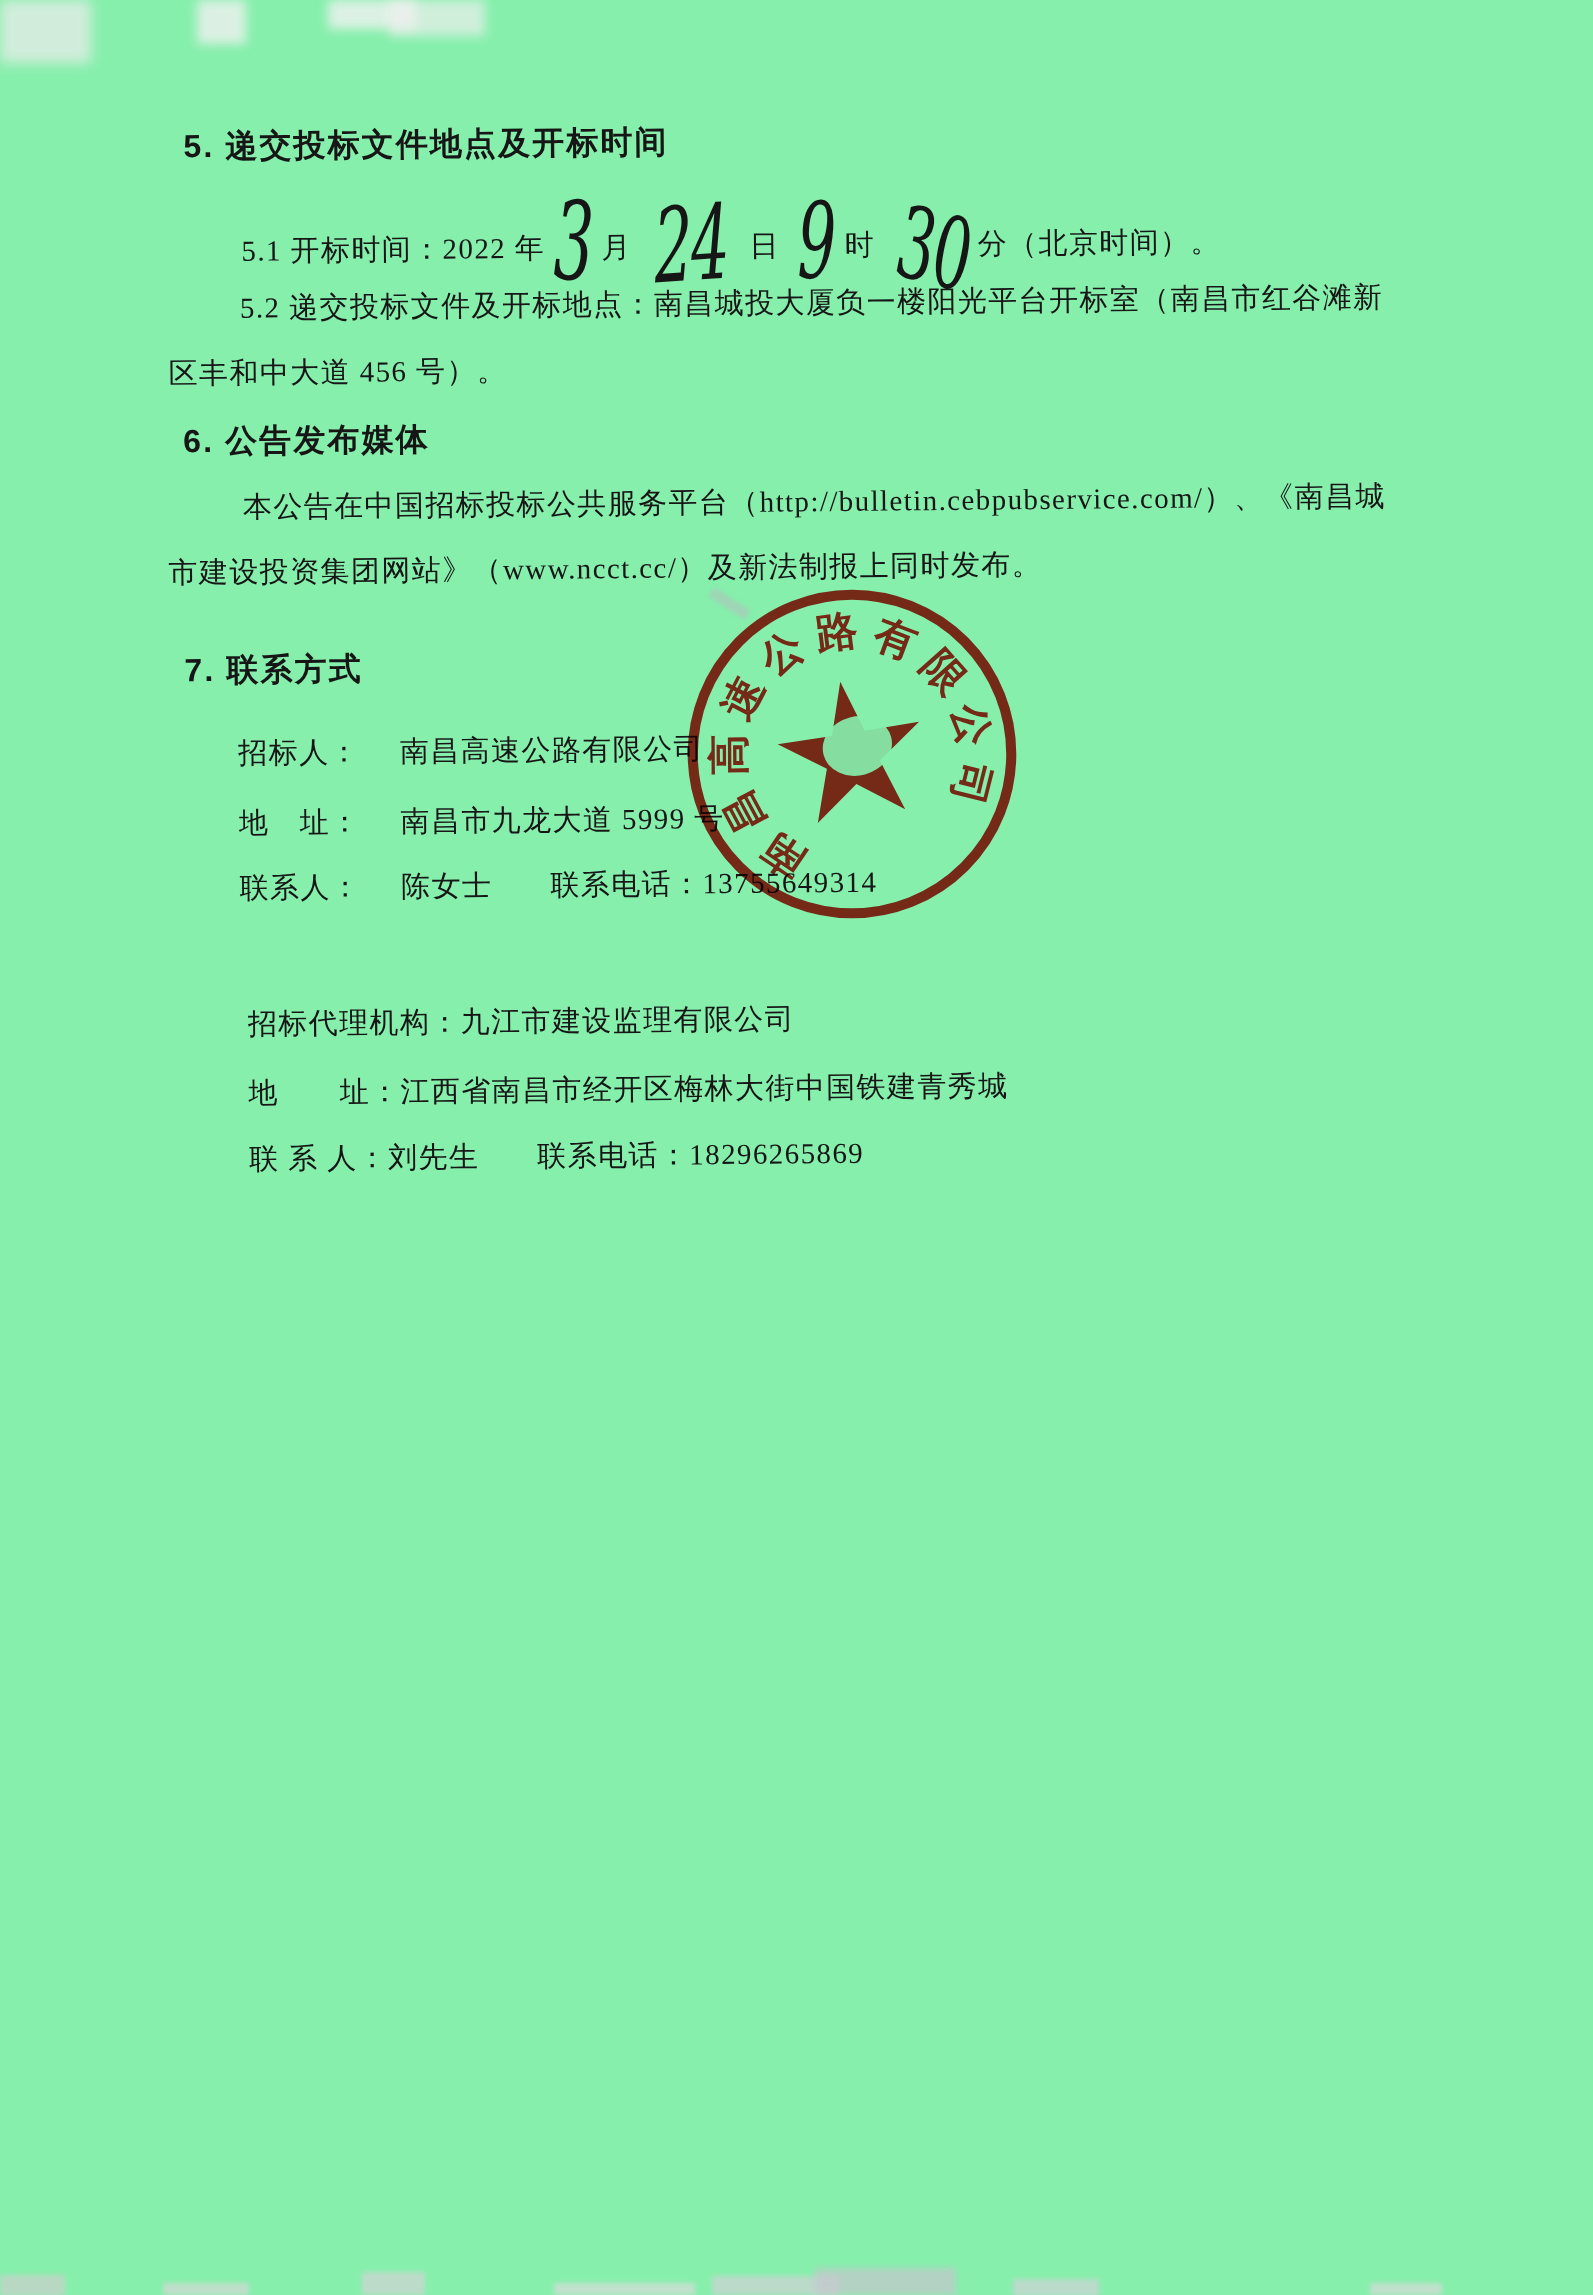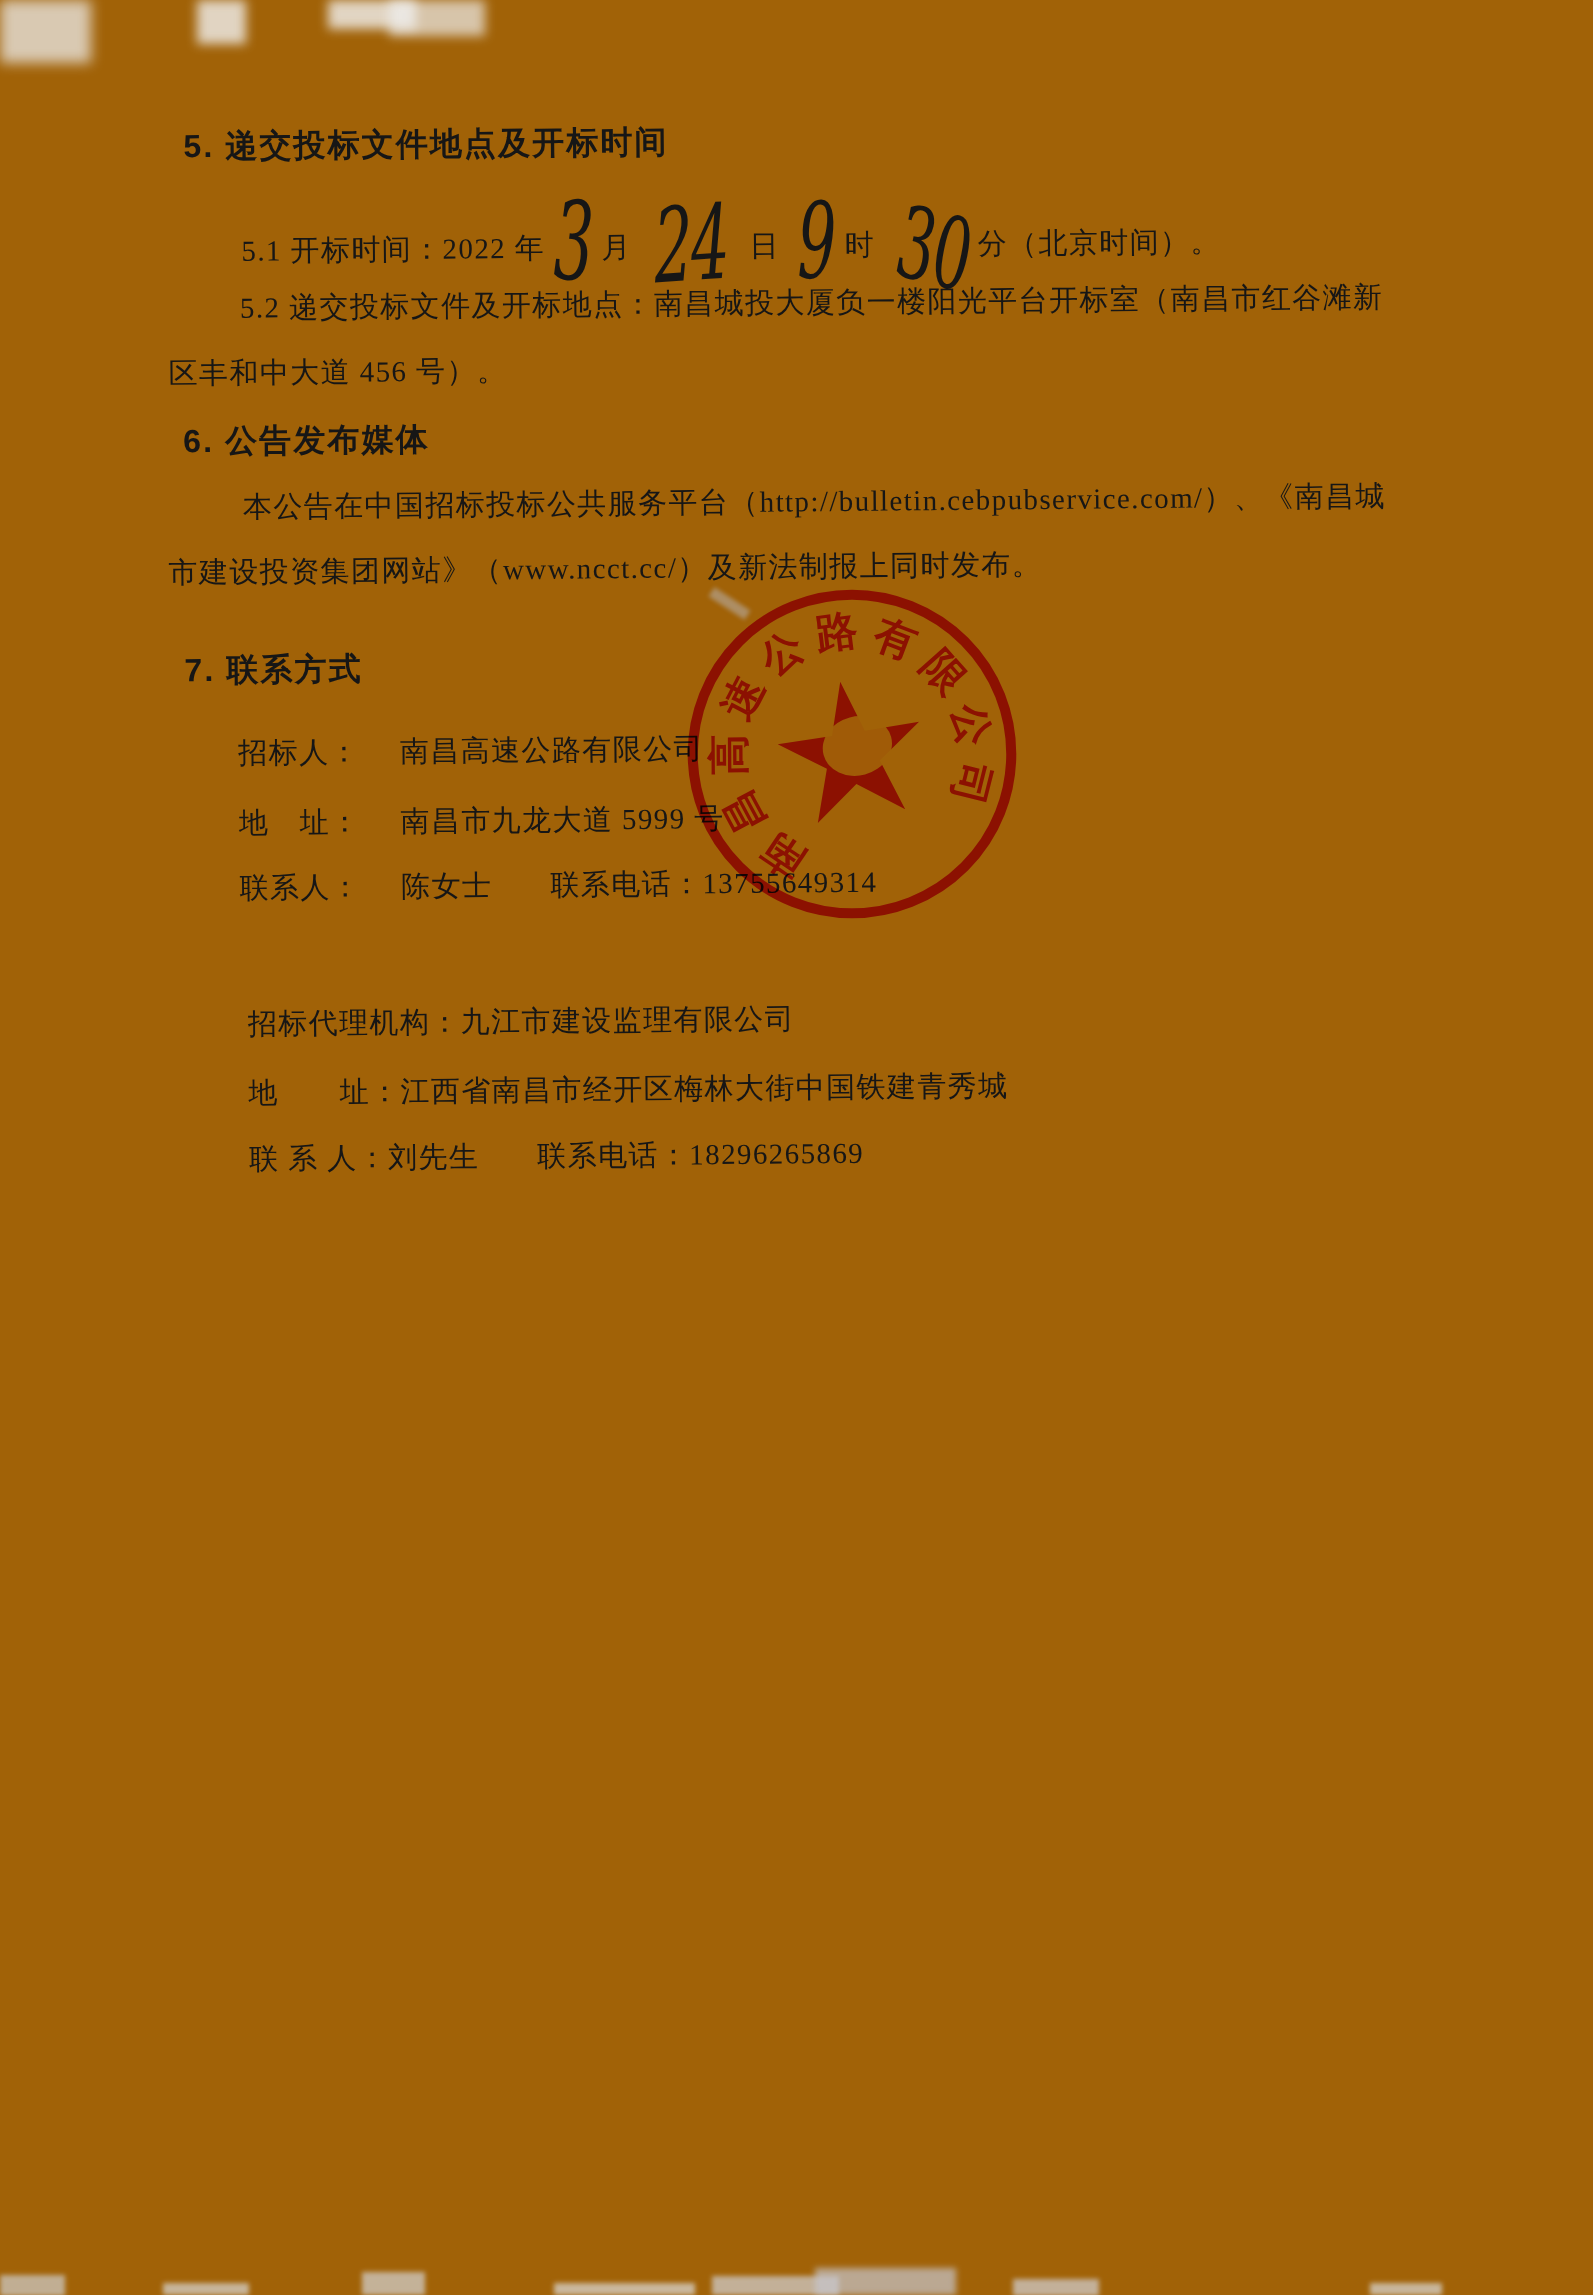--- a/index.html
+++ b/index.html
@@ -1,19 +1,19 @@
 <!DOCTYPE html>
 <html style="font-size:11px"><head>
 <meta charset="utf-8">
 <style>
   html,body{margin:0;padding:0;background:#ffffff;}
   .page{
     position:relative;
     width:1593px;height:2295px;
-    background:#a16207;
+    background:#86efac;
     overflow:hidden;
     font-family:"Liberation Serif","DejaVu Serif",serif;
     color:#161616;
   }
   .content{
     position:absolute;left:0;top:0;width:1593px;height:2295px;
     transform:rotate(-0.55deg);
     transform-origin:206px 206px;
   }
   .line{

